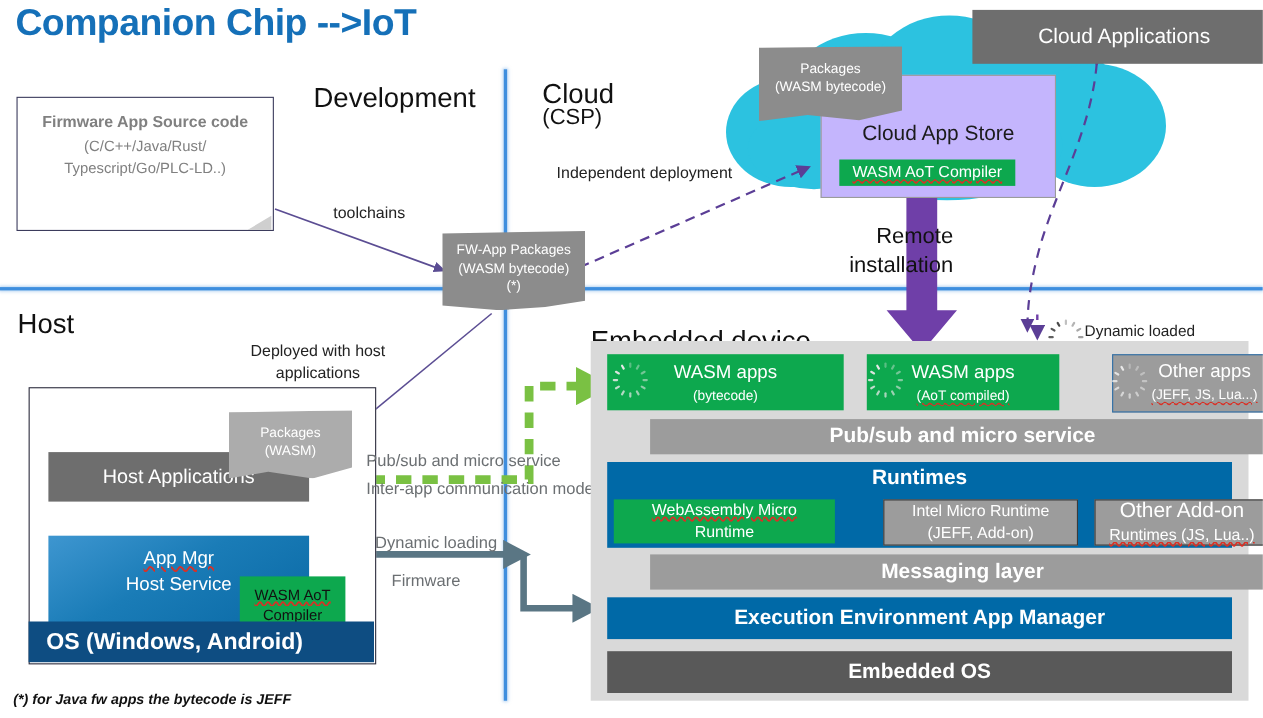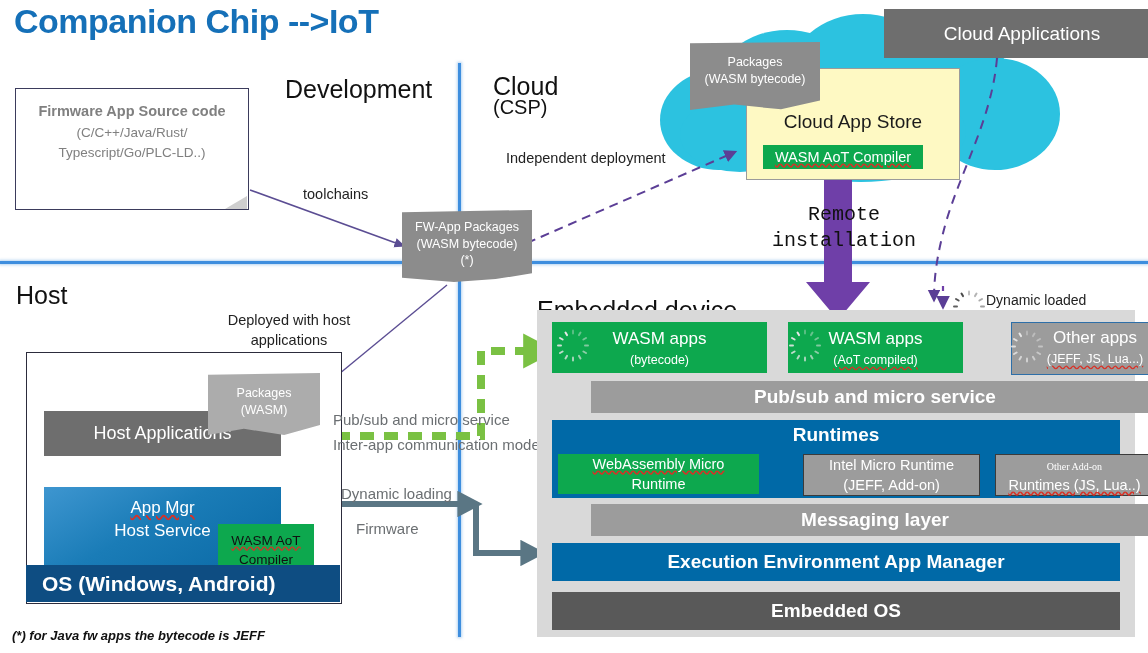--- a/index.html
+++ b/index.html
@@ -22,21 +22,21 @@
   
   .wave{background:#8C8C8C;color:#fff;}
   .wave .inner{text-align:center;color:#fff;}
   
   #cloud{left:660px;top:12px;width:420px;height:170px;}
   .cbub{position:absolute;background:#2CC2E0;border-radius:50%;}
   
   .gray-box{background:#6E6E6E;color:#fff;}
   .green-box{background:#0DA84E;color:#fff;}
   .blue-box{background:#0069A7;color:#fff;}
-  .lgray-box{background:#fef9c3;color:#111;}
+  .lgray-box{background:#c4b5fd;color:#111;}
   .mgray-box{background:#9C9C9C;color:#fff;margin-left:39px;}
   .dkgray-box{background:#595959;color:#fff;}
   
   #embpanel{left:537px;top:310px;width:598px;height:327px;background:#D9D9D9;}
   .stack-band{position:absolute;display:flex;align-items:center;justify-content:center;
               font-weight:bold;color:#fff;}
   
   .lbl{font-size:14.5px;color:#222;}
   .lbl-gray{font-size:15px;color:#6B6F72;}
   
@@ -149,21 +149,21 @@
   <div class="inner" style="padding-top:12px;font-size:12.5px;line-height:1.35;">
     <span>Packages</span><br>
     <span>(WASM bytecode)</span>
   </div>
 </div>
 
 <div class="abs gray-box ctr" style="left:884px;top:9px;width:276px;height:49px;font-size:19px;">
   <span>Cloud Applications</span>
 </div>
 
-<div class="abs sect-sm" style="left:772px;top:202px;text-align:center;line-height:1.3;font-family:Liberation Mono, monospace;">
+<div class="abs sect-sm" style="left:772px;top:202px;text-align:right;line-height:1.3;">
   <span>Remote</span><br>
   <span>installation</span>
 </div>
 
 <div class="abs sect" style="left:16px;top:281px;">Host</div>
 
 <div class="abs lbl" style="left:219px;top:310px;text-align:center;line-height:1.4;width:140px;">
   <span>Deployed with host</span><br>
   <span>applications</span>
 </div>
@@ -304,21 +304,21 @@
   </div>
 </div>
 <div class="abs mgray-box ctr" style="left:764px;top:454px;width:175px;height:40px;border:1px solid #3b3b3b;">
   <div style="line-height:1.25;">
     <span style="font-size:14.5px;">Intel Micro Runtime</span><br>
     <span style="font-size:14.5px;">(JEFF, Add-on)</span>
   </div>
 </div>
 <div class="abs mgray-box ctr" style="left:956px;top:454px;width:157px;height:40px;border:1px solid #3b3b3b;">
   <div style="line-height:1.25;">
-    <span style="font-size:10px;font-family:Liberation Serif, serif;">Other Add-on</span><br>
+    <span style="font-size:19px;">Other Add-on</span><br>
     <span class="wavyr" style="font-size:14.5px;">Runtimes (JS, Lua..)</span>
   </div>
 </div>
 
 <div class="stack-band mgray-box" style="left:552px;top:504px;width:568px;height:32px;font-size:19px;">
   <span>Messaging layer</span>
 </div>
 
 <div class="stack-band blue-box" style="left:552px;top:543px;width:568px;height:38px;font-size:19px;">
   <span>Execution Environment App Manager</span>

